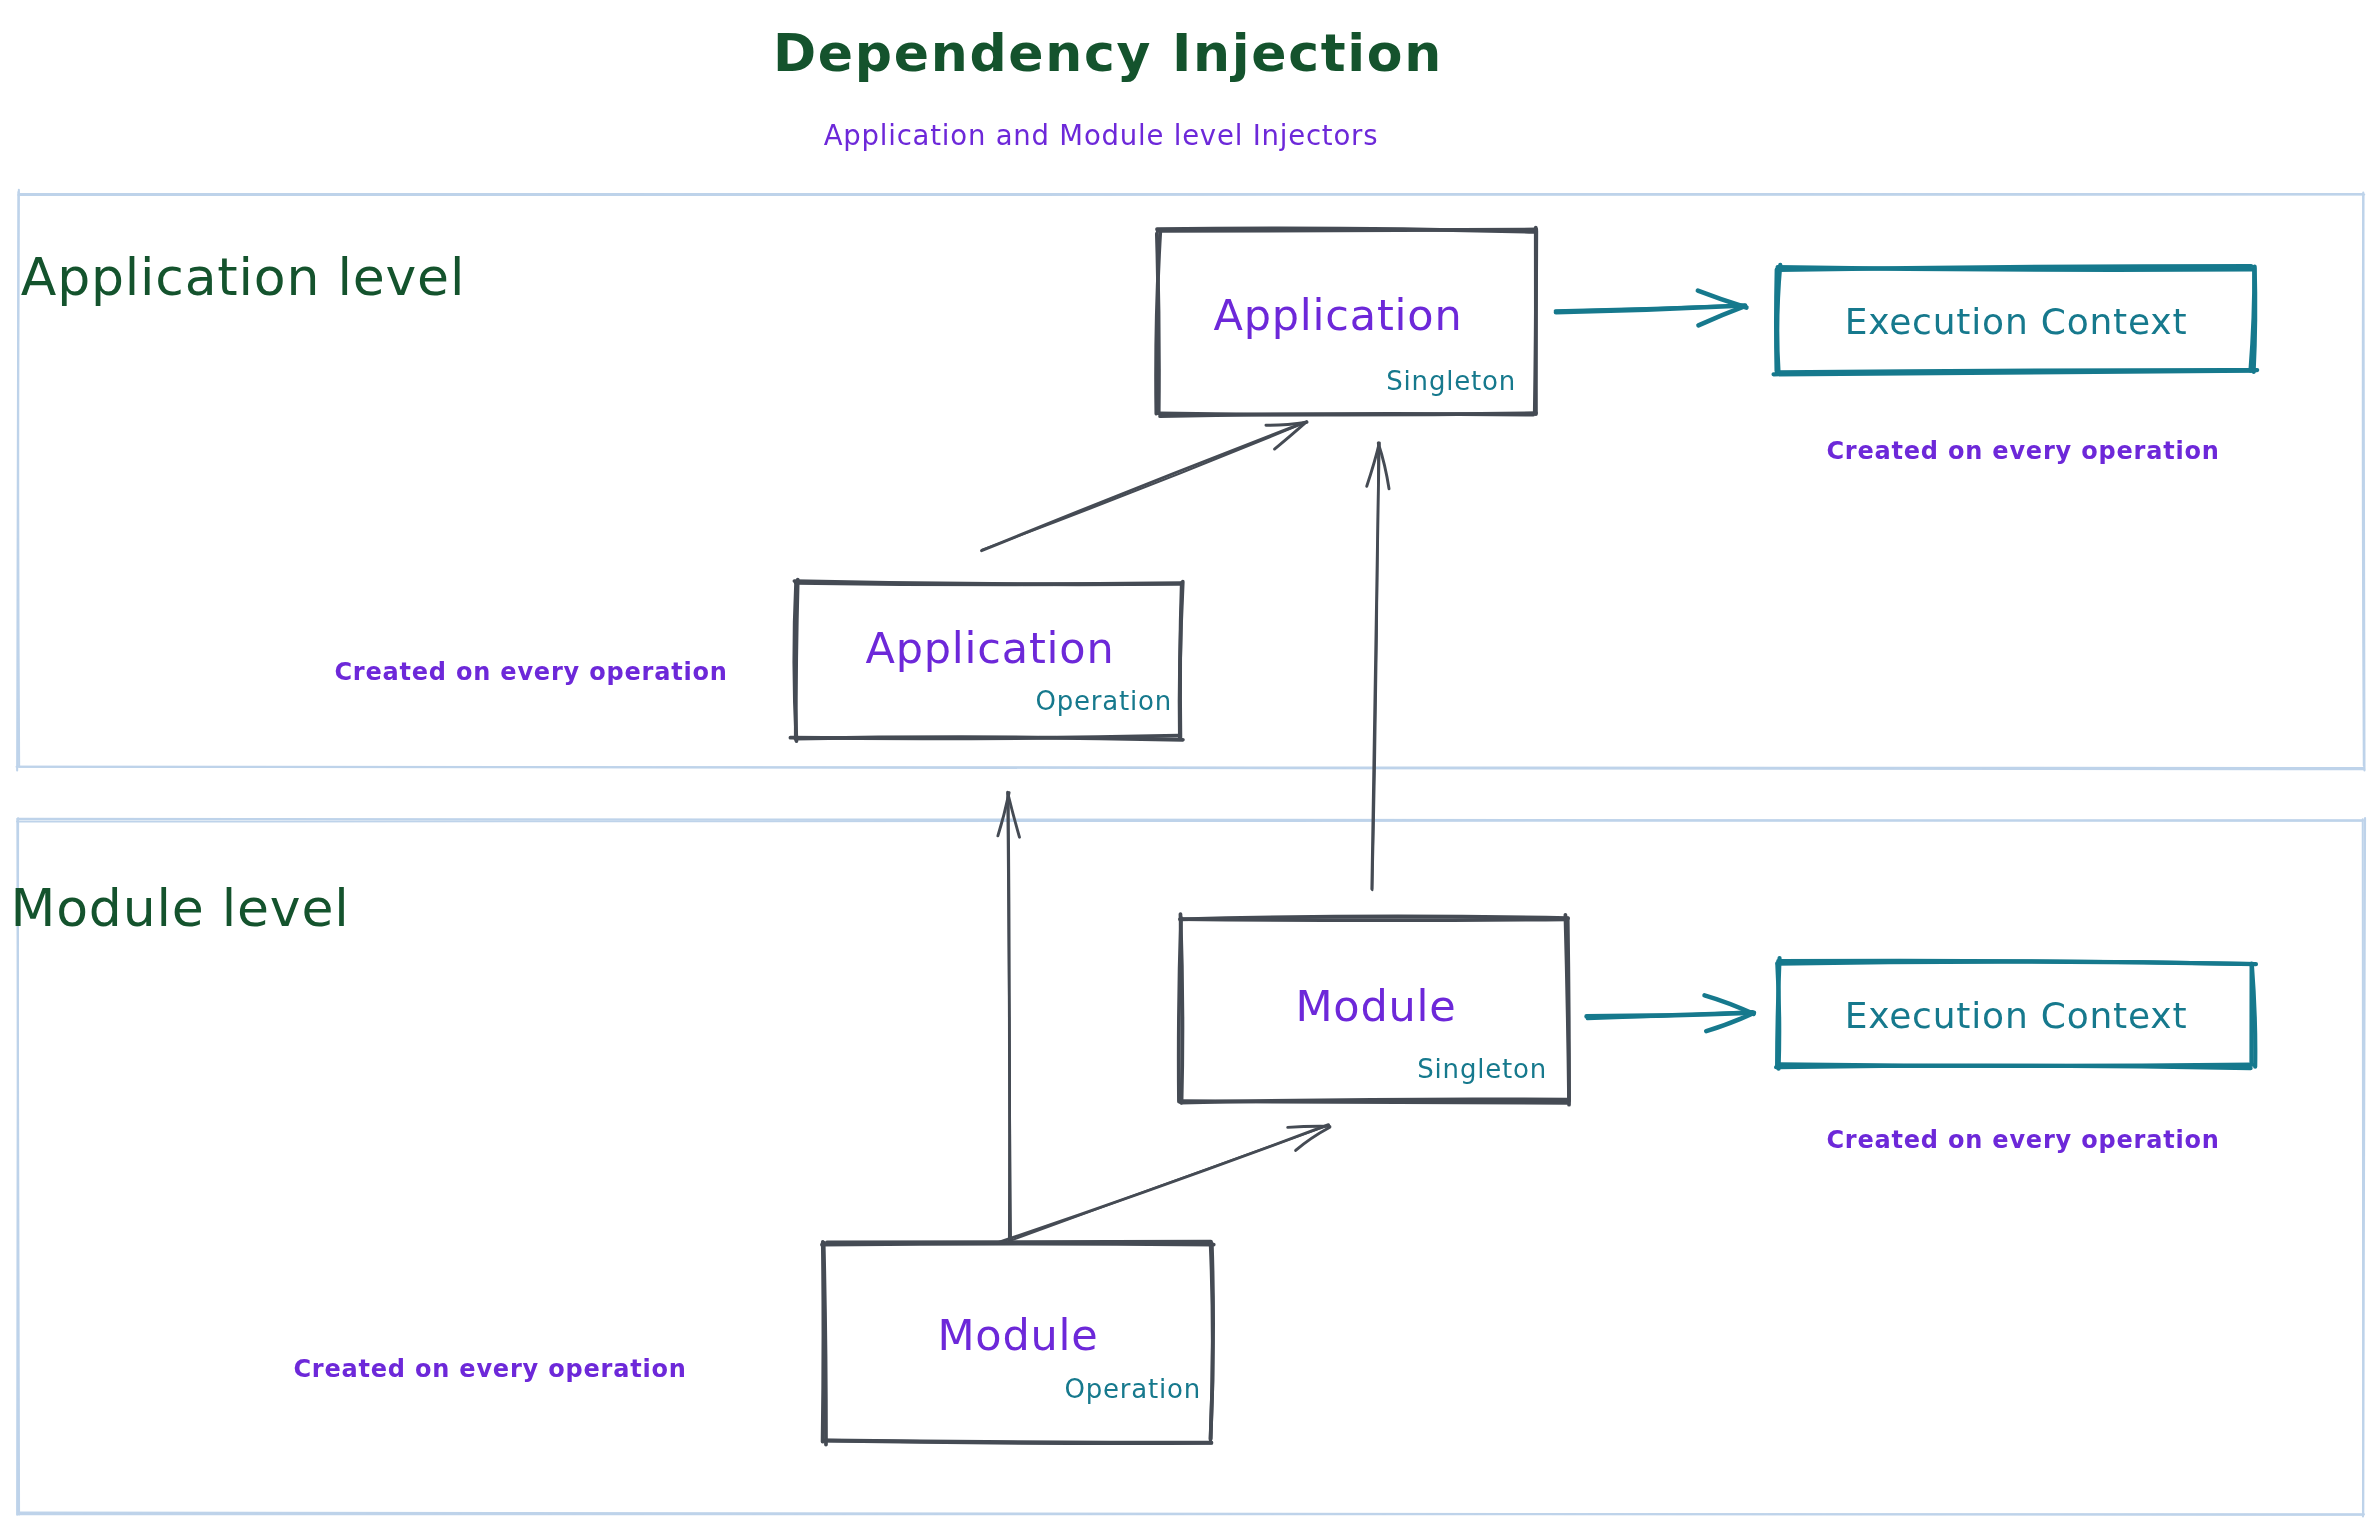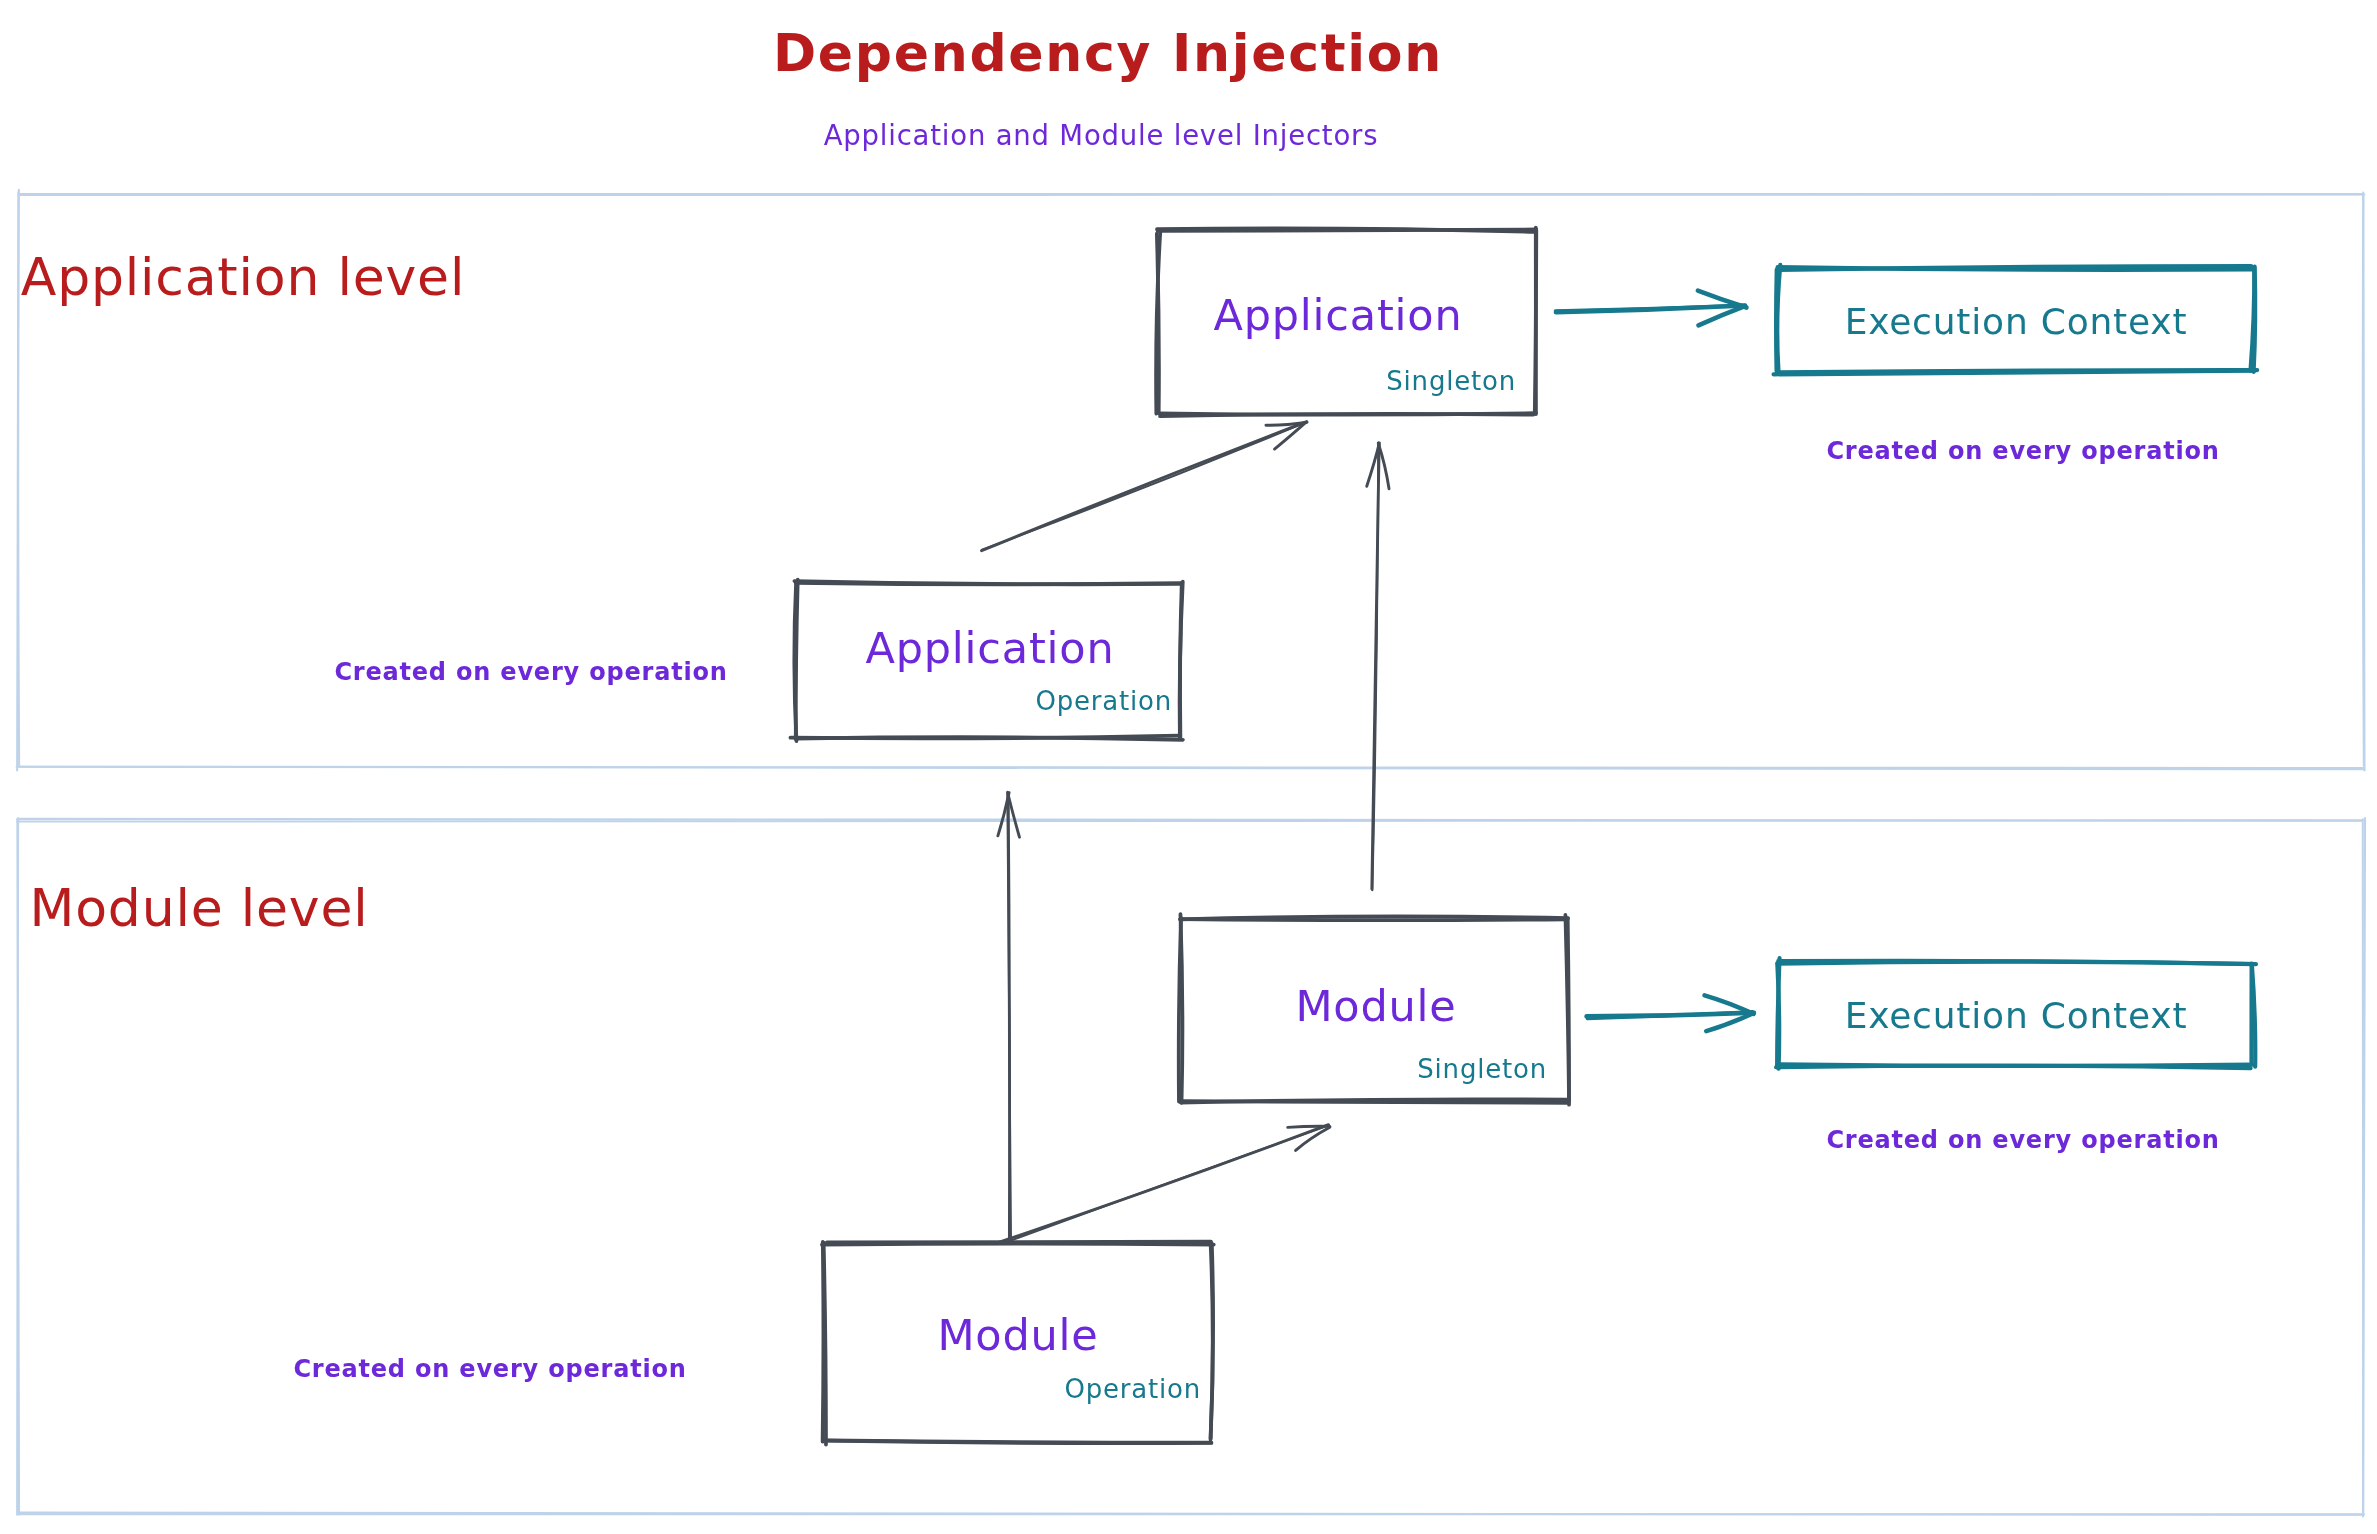--- a/index.html
+++ b/index.html
@@ -3,21 +3,21 @@
 <meta charset="utf-8">
 <style>
   html,body{margin:0;padding:0;background:#ffffff;}
   body{width:2377px;height:1534px;overflow:hidden;
        font-family:"DejaVu Sans",sans-serif;}
   #canvas{position:relative;width:2377px;height:1534px;background:#ffffff;}
   #sketch{position:absolute;left:0;top:0;}
   .txt{position:absolute;white-space:nowrap;}
   .t-center{transform:translate(-50%,-50%);}
   .t-right{transform:translateY(-50%);text-align:right;}
-  .blue{color:#b91c1c;}
+  .blue{color:#14532d;}
   .dark{color:#6d28d9;}
   .teal{color:#16798d;}
   .title{font-size:52px;font-weight:600;letter-spacing:1.7px;}
   .subtitle{font-size:27.5px;font-weight:500;letter-spacing:0.8px;}
   .level-label{font-size:52px;font-weight:500;letter-spacing:0.8px;}
   .box-name{font-size:43px;font-weight:500;letter-spacing:0.8px;}
   .box-scope{font-size:26px;font-weight:500;letter-spacing:0.8px;}
   .exec-label{font-size:36px;font-weight:400;letter-spacing:0.8px;text-align:center;}
   .caption{font-size:24px;font-weight:700;letter-spacing:0.8px;margin-top:24px;}
 </style>
@@ -159,21 +159,21 @@
   <div class="txt t-center box-name dark" style="left:1338px;top:315px;">Application</div>
   <div class="txt t-right box-scope teal" style="right:861px;top:381px;">Singleton</div>
 
   <div class="txt t-center exec-label teal" style="left:2016px;top:321px;">Execution Context</div>
   <div class="txt t-center caption dark" style="left:2023px;top:427px;">Created on every operation</div>
 
   <div class="txt t-center caption dark" style="left:531px;top:648px;">Created on every operation</div>
   <div class="txt t-center box-name dark" style="left:990px;top:648px;">Application</div>
   <div class="txt t-right box-scope teal" style="right:1205px;top:701px;">Operation</div>
 
-  <div class="txt t-center level-label blue" style="left:199px;top:908px;">Module level</div>
+  <div class="txt t-center level-label blue" style="left:180px;top:908px;">Module level</div>
 
   <div class="txt t-center box-name dark" style="left:1376px;top:1006px;">Module</div>
   <div class="txt t-right box-scope teal" style="right:830px;top:1069px;">Singleton</div>
 
   <div class="txt t-center exec-label teal" style="left:2016px;top:1015px;">Execution Context</div>
   <div class="txt t-center caption dark" style="left:2023px;top:1116px;">Created on every operation</div>
 
   <div class="txt t-center caption dark" style="left:490px;top:1345px;">Created on every operation</div>
   <div class="txt t-center box-name dark" style="left:1018px;top:1335px;">Module</div>
   <div class="txt t-right box-scope teal" style="right:1176px;top:1389px;">Operation</div>

